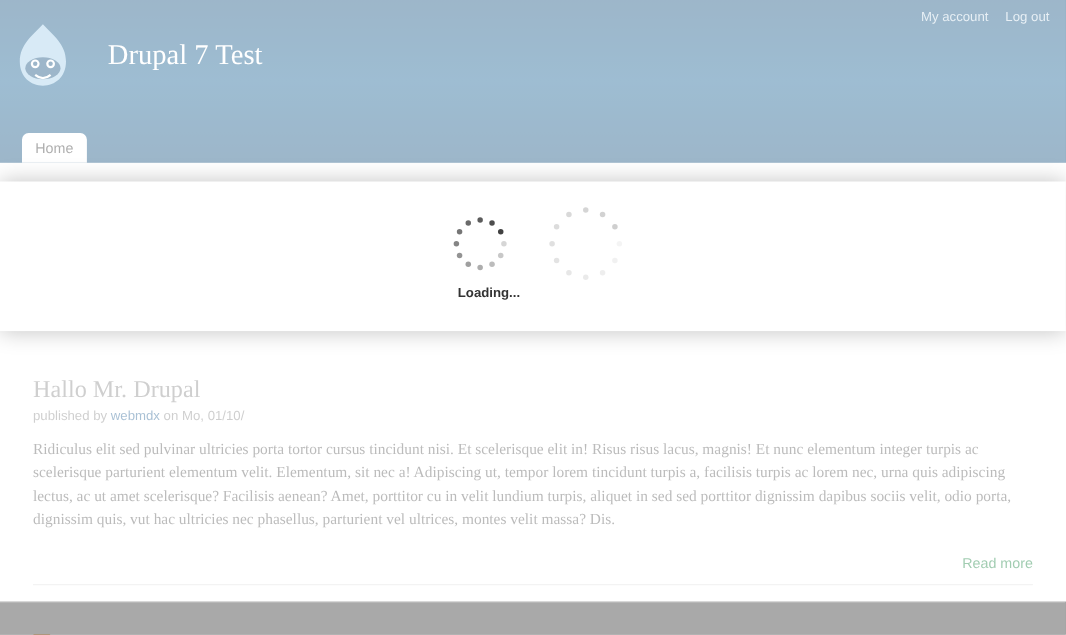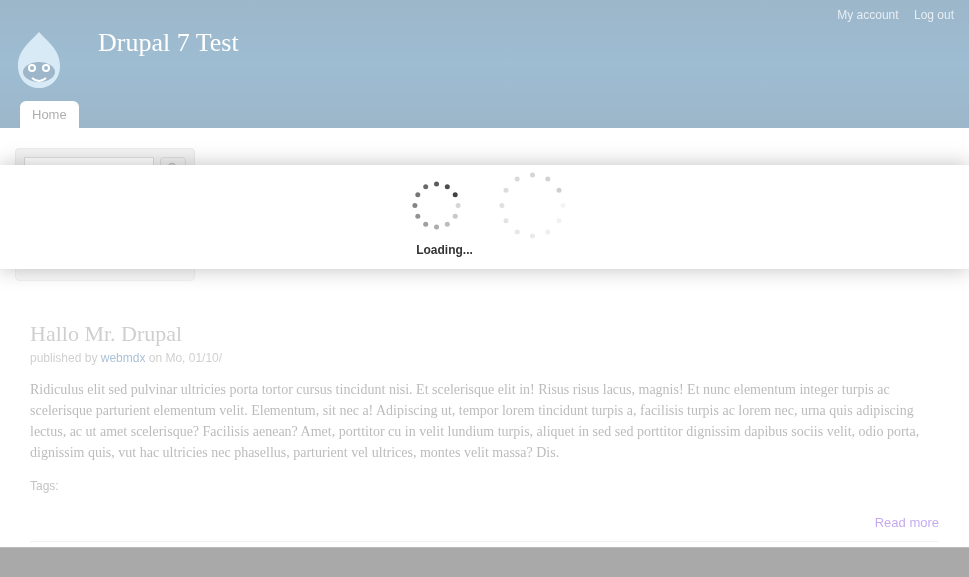--- a/index.html
+++ b/index.html
@@ -1,20 +1,20 @@
 <!DOCTYPE html>
 <html><head>
 <meta charset="utf-8">
 <style>
 * { margin: 0; padding: 0; box-sizing: border-box; }
 body { font-family: Georgia, "Times New Roman", serif; background: #fff; width: 969px; height: 577px; overflow: hidden; position: relative; }
-.header { background: linear-gradient(to bottom, #0a4a7a 0%, #0d5a8f 50%, #0a4a7a 100%); height: 128px; position: relative; }
+.header { background: linear-gradient(to bottom, #0a4a7a 0%, #0d5a8f 50%, #0a4a7a 100%); height: 148px; position: relative; }
 .topbar { position: absolute; top: 8px; right: 15px; font-family: Arial, sans-serif; font-size: 12px; }
 .topbar a { color: #c5d8e6; text-decoration: none; margin-left: 12px; }
-.logo-area { position: absolute; left: 10px; top: 28px; display: flex; align-items: flex-start; }
+.logo-area { position: absolute; left: 10px; top: 18px; display: flex; align-items: center; }
 .site-title { color: #fff; font-size: 26px; font-weight: normal; margin-left: 30px; }
 .tabbar { position: absolute; bottom: 0; left: 20px; }
 .tab { display: inline-block; background: #fff; color: #333; padding: 6px 12px; font-family: Arial, sans-serif; font-size: 13px; border-radius: 6px 6px 0 0; }
 .page { display: flex; background: #fff; min-height: 420px; flex-direction: column; }
 .sidebar { width: 210px; padding: 20px 15px; }
 .searchbox { background: #e0e0e0; border: 1px solid #ccc; border-radius: 4px; padding: 8px; margin-bottom: 20px; display: flex; gap: 6px; }
 .searchbox input { flex: 1; border: 1px solid #aaa; padding: 2px 4px; font-size: 12px; width: 120px; }
 .searchbtn { background: #ddd; border: 1px solid #aaa; border-radius: 4px; width: 26px; height: 22px; display: flex; align-items: center; justify-content: center; }
 .navblock { background: #f0f0f0; border: 1px solid #ddd; border-radius: 4px; padding: 12px; }
 .navblock h3 { font-family: Georgia, serif; font-weight: normal; color: #6a6a6a; font-size: 16px; margin-bottom: 14px; }
@@ -22,27 +22,27 @@
 .navblock .item::before { content: "▸"; color: #888; margin-right: 6px; font-size: 10px; }
 .content { flex: 1; padding: 20px 30px; color: #555; }
 .content h2 { font-family: Georgia, serif; color: #888; font-size: 22px; font-weight: normal; margin-bottom: 4px; }
 .meta { font-family: Arial, sans-serif; font-size: 12px; color: #888; margin-bottom: 14px; }
 .meta .author { color: #2a6496; }
 .body { font-family: Georgia, serif; font-size: 14px; line-height: 1.5; color: #555; margin-bottom: 16px; }
 .tagslabel { font-family: Arial, sans-serif; font-size: 12px; color: #666; }
 .tags { margin-top: 6px; font-family: Arial, sans-serif; font-size: 13px; }
 .tags a { color: #2a6496; text-decoration: none; margin-right: 14px; }
 .readmore { text-align: right; margin-top: 20px; }
-.readmore a { color: #6d28d9; font-family: Arial, sans-serif; font-size: 13px; text-decoration: none; }
+.readmore a { color: #15803d; font-family: Arial, sans-serif; font-size: 13px; text-decoration: none; }
 .divider { border-top: 1px solid #ddd; margin-top: 10px; }
 .rss { margin-top: 30px; width: 16px; height: 16px; background: #f28c28; border-radius: 3px; display: flex; align-items: center; justify-content: center; }
 .footer { background: #2a2a2a; height: 30px; position: absolute; bottom: 0; left: 0; right: 0; }
 .footer-divider { border-top: 1px solid #555; }
 .overlay { position: absolute; inset: 0; background: rgba(255,255,255,0.6); z-index: 10; }
-.modal { position: absolute; top: 165px; left: 0; right: 0; height: 104px; background: #fff; box-shadow: 0 0 20px rgba(0,0,0,0.25); z-index: 20; display: flex; align-items: center; justify-content: center; flex-direction: column; }
+.modal { position: absolute; top: 165px; left: 0; right: 0; height: 136px; background: #fff; box-shadow: 0 0 20px rgba(0,0,0,0.25); z-index: 20; display: flex; align-items: center; justify-content: center; flex-direction: column; }
 .spinner-wrap { display: flex; gap: 40px; align-items: center; }
 .spinner { width: 56px; height: 56px; position: relative; }
 .spinner2 { opacity: 0.25; }
 .spinner .dot { position: absolute; width: 5px; height: 5px; background: #333; border-radius: 50%; left: 50%; top: 50%; margin: -2.5px; }
 .loading-text { margin-top: 10px; font-family: Arial, sans-serif; font-size: 12px; font-weight: bold; color: #333; margin-left: -80px; }
 </style>
 </head>
 <body>
 
 <div class="header">
@@ -83,21 +83,20 @@
       <div class="item">Add content</div>
     </div>
   </div>
 
   <div class="content">
     <h2>Hallo Mr. Drupal</h2>
     <div class="meta">
       <span>published by </span><span class="author">webmdx</span><span> on Mo, 01/10/</span>
     </div>
     <div class="body">Ridiculus elit sed pulvinar ultricies porta tortor cursus tincidunt nisi. Et scelerisque elit in! Risus risus lacus, magnis! Et nunc elementum integer turpis ac scelerisque parturient elementum velit. Elementum, sit nec a! Adipiscing ut, tempor lorem tincidunt turpis a, facilisis turpis ac lorem nec, urna quis adipiscing lectus, ac ut amet scelerisque? Facilisis aenean? Amet, porttitor cu in velit lundium turpis, aliquet in sed sed porttitor dignissim dapibus sociis velit, odio porta, dignissim quis, vut hac ultricies nec phasellus, parturient vel ultrices, montes velit massa? Dis.</div>
-    <div class="tagslabel">Tags:</div>
     <div class="readmore">
       <a href="#">Read more</a>
     </div>
     <div class="divider"></div>
     <div class="rss">
       <svg width="10" height="10" viewBox="0 0 10 10">
           <circle cx="2" cy="8" r="1.3" fill="#fff"></circle>
           <path d="M1 4 A5 5 0 0 1 6 9" stroke="#fff" stroke-width="1.5" fill="none"></path>
           <path d="M1 1 A8 8 0 0 1 9 9" stroke="#fff" stroke-width="1.5" fill="none"></path>
         </svg>

